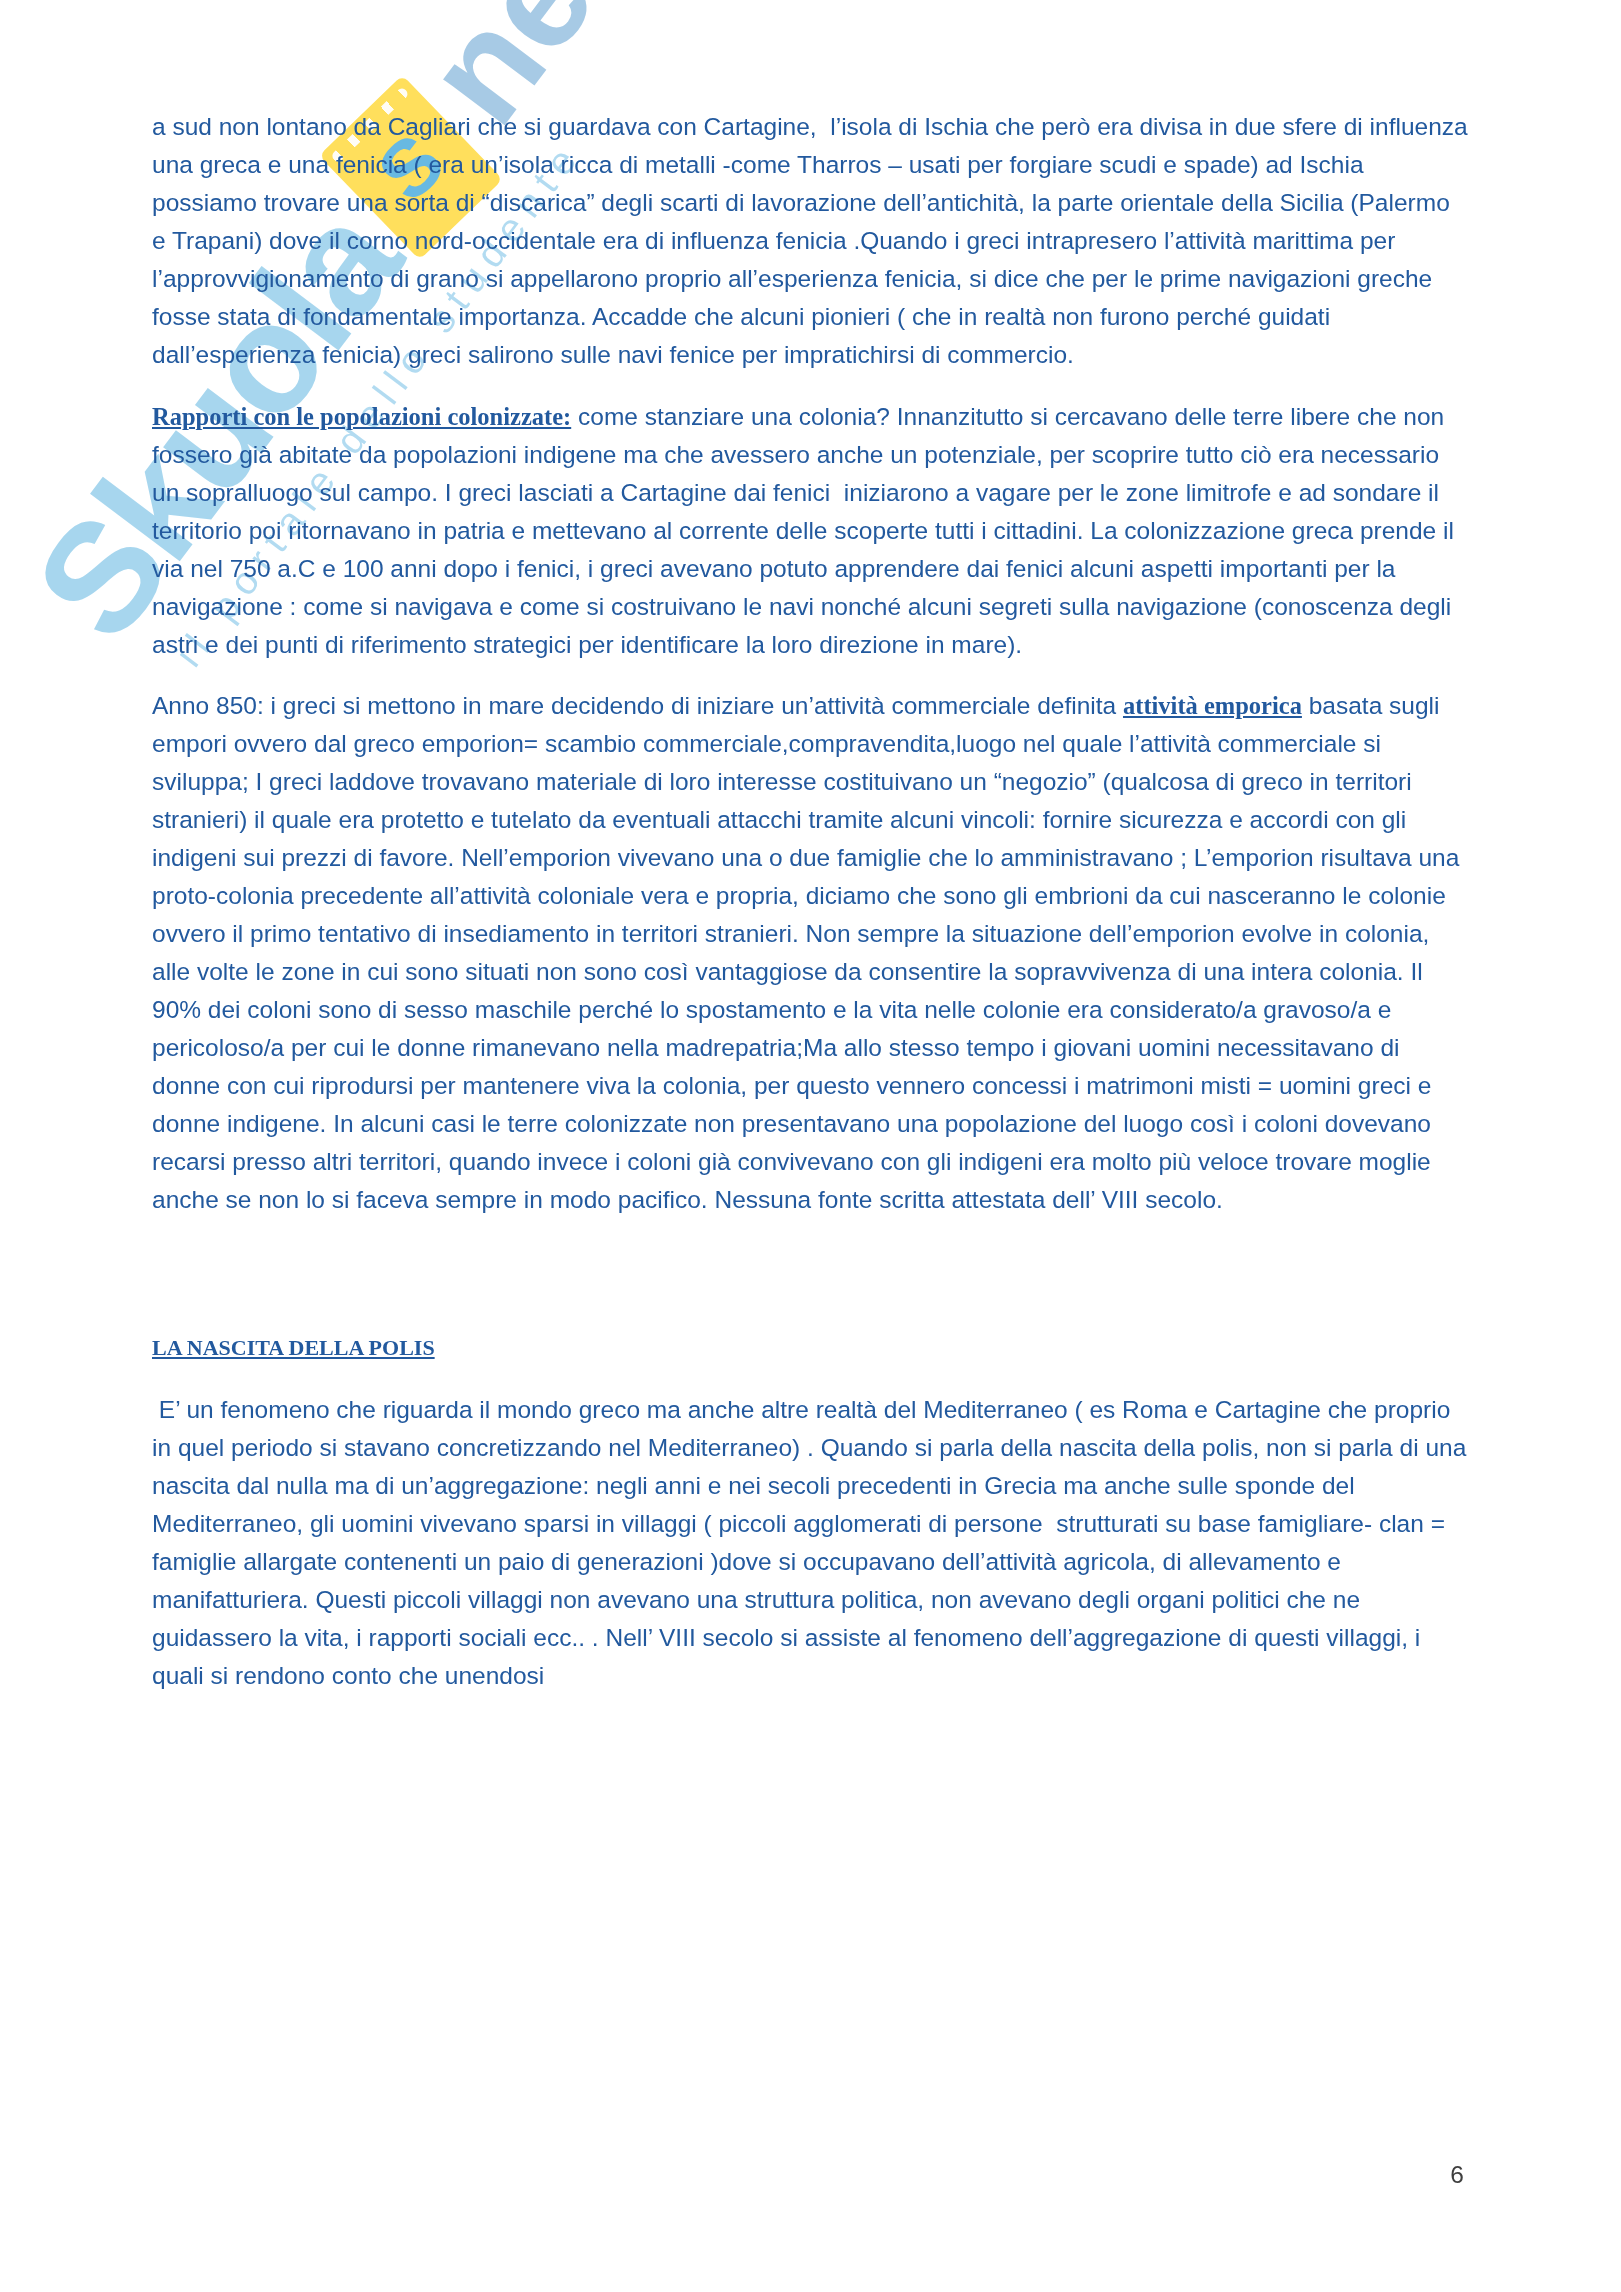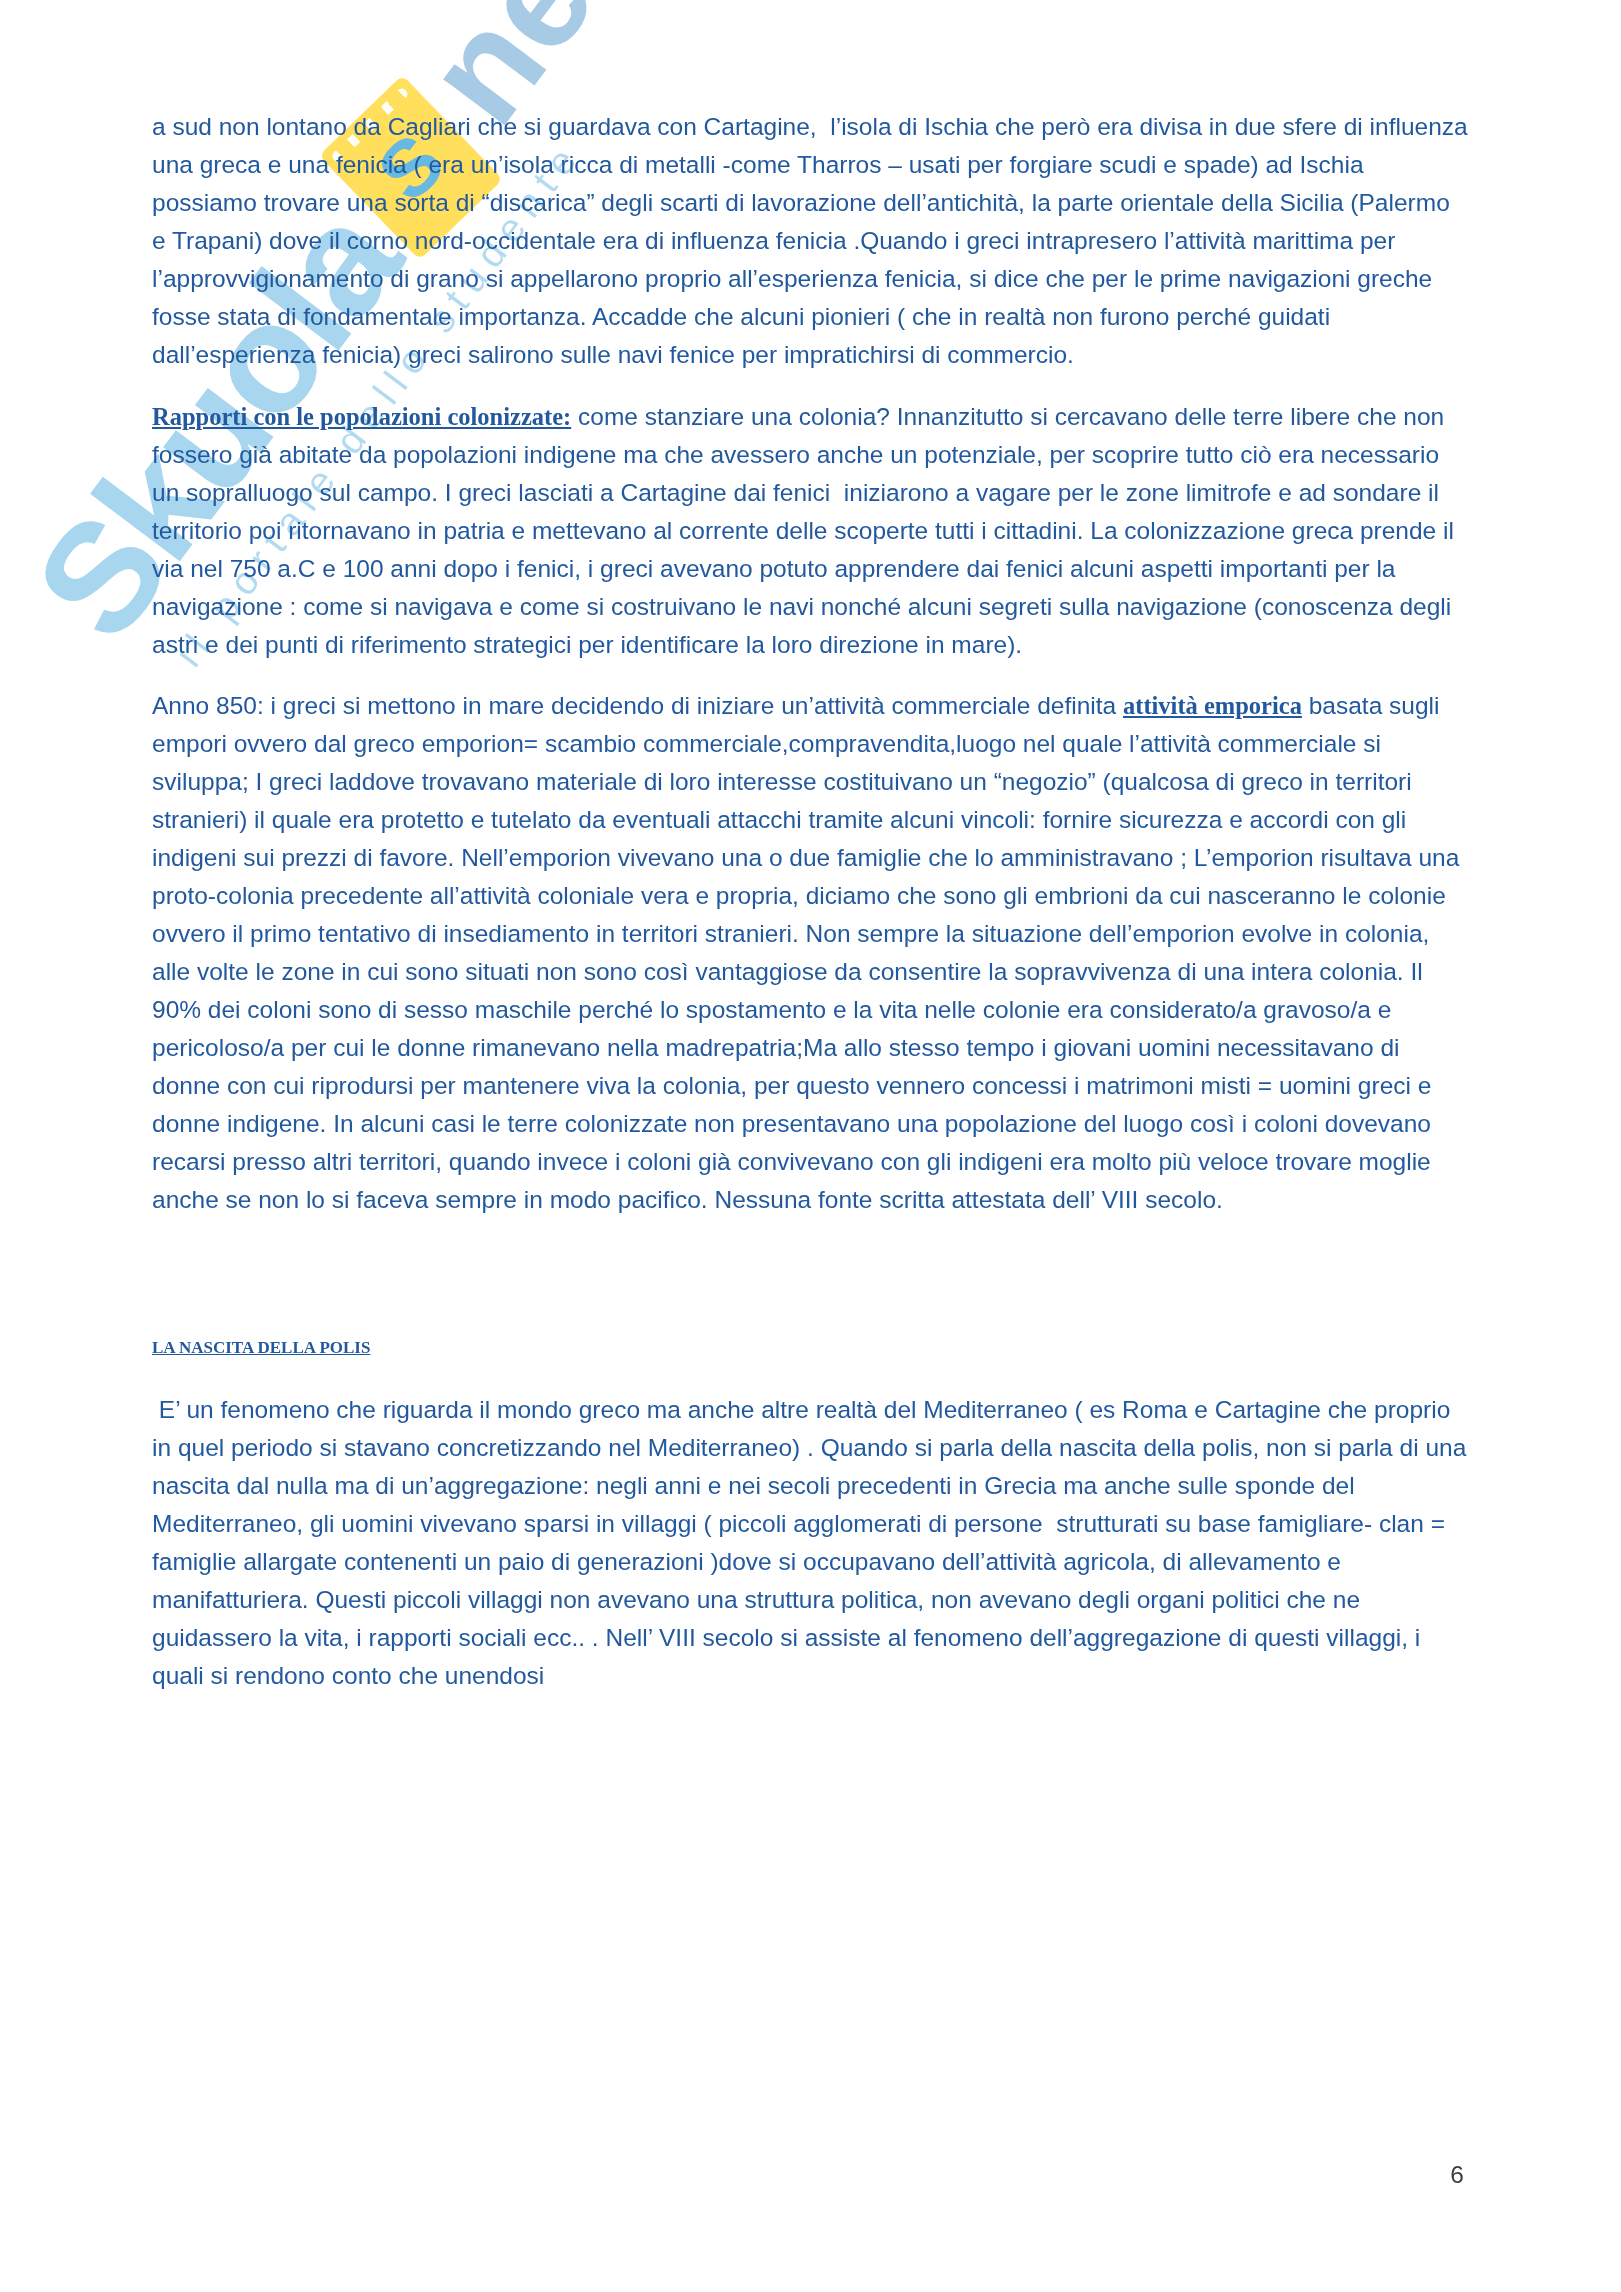--- a/index.html
+++ b/index.html
@@ -93,21 +93,21 @@
     color: var(--text_color, #22599e);
     font-size: 24.5px;
     line-height: 38px;
     text-align: left;
   }
   .para {
     margin: 0 0 23.5px 0;
     white-space: pre-wrap;
   }
   .para.heading {
-    font-size: 17px;
+    font-size: 22px;
     margin: 110px 0 23.5px 0;
   }
   .b { font-weight: bold; }
   .u { text-decoration: underline; font-family: Liberation Serif, serif; }
 
   .page-number {
     position: absolute;
     z-index: 1;
     right: 157px;
     top: 2161px;

